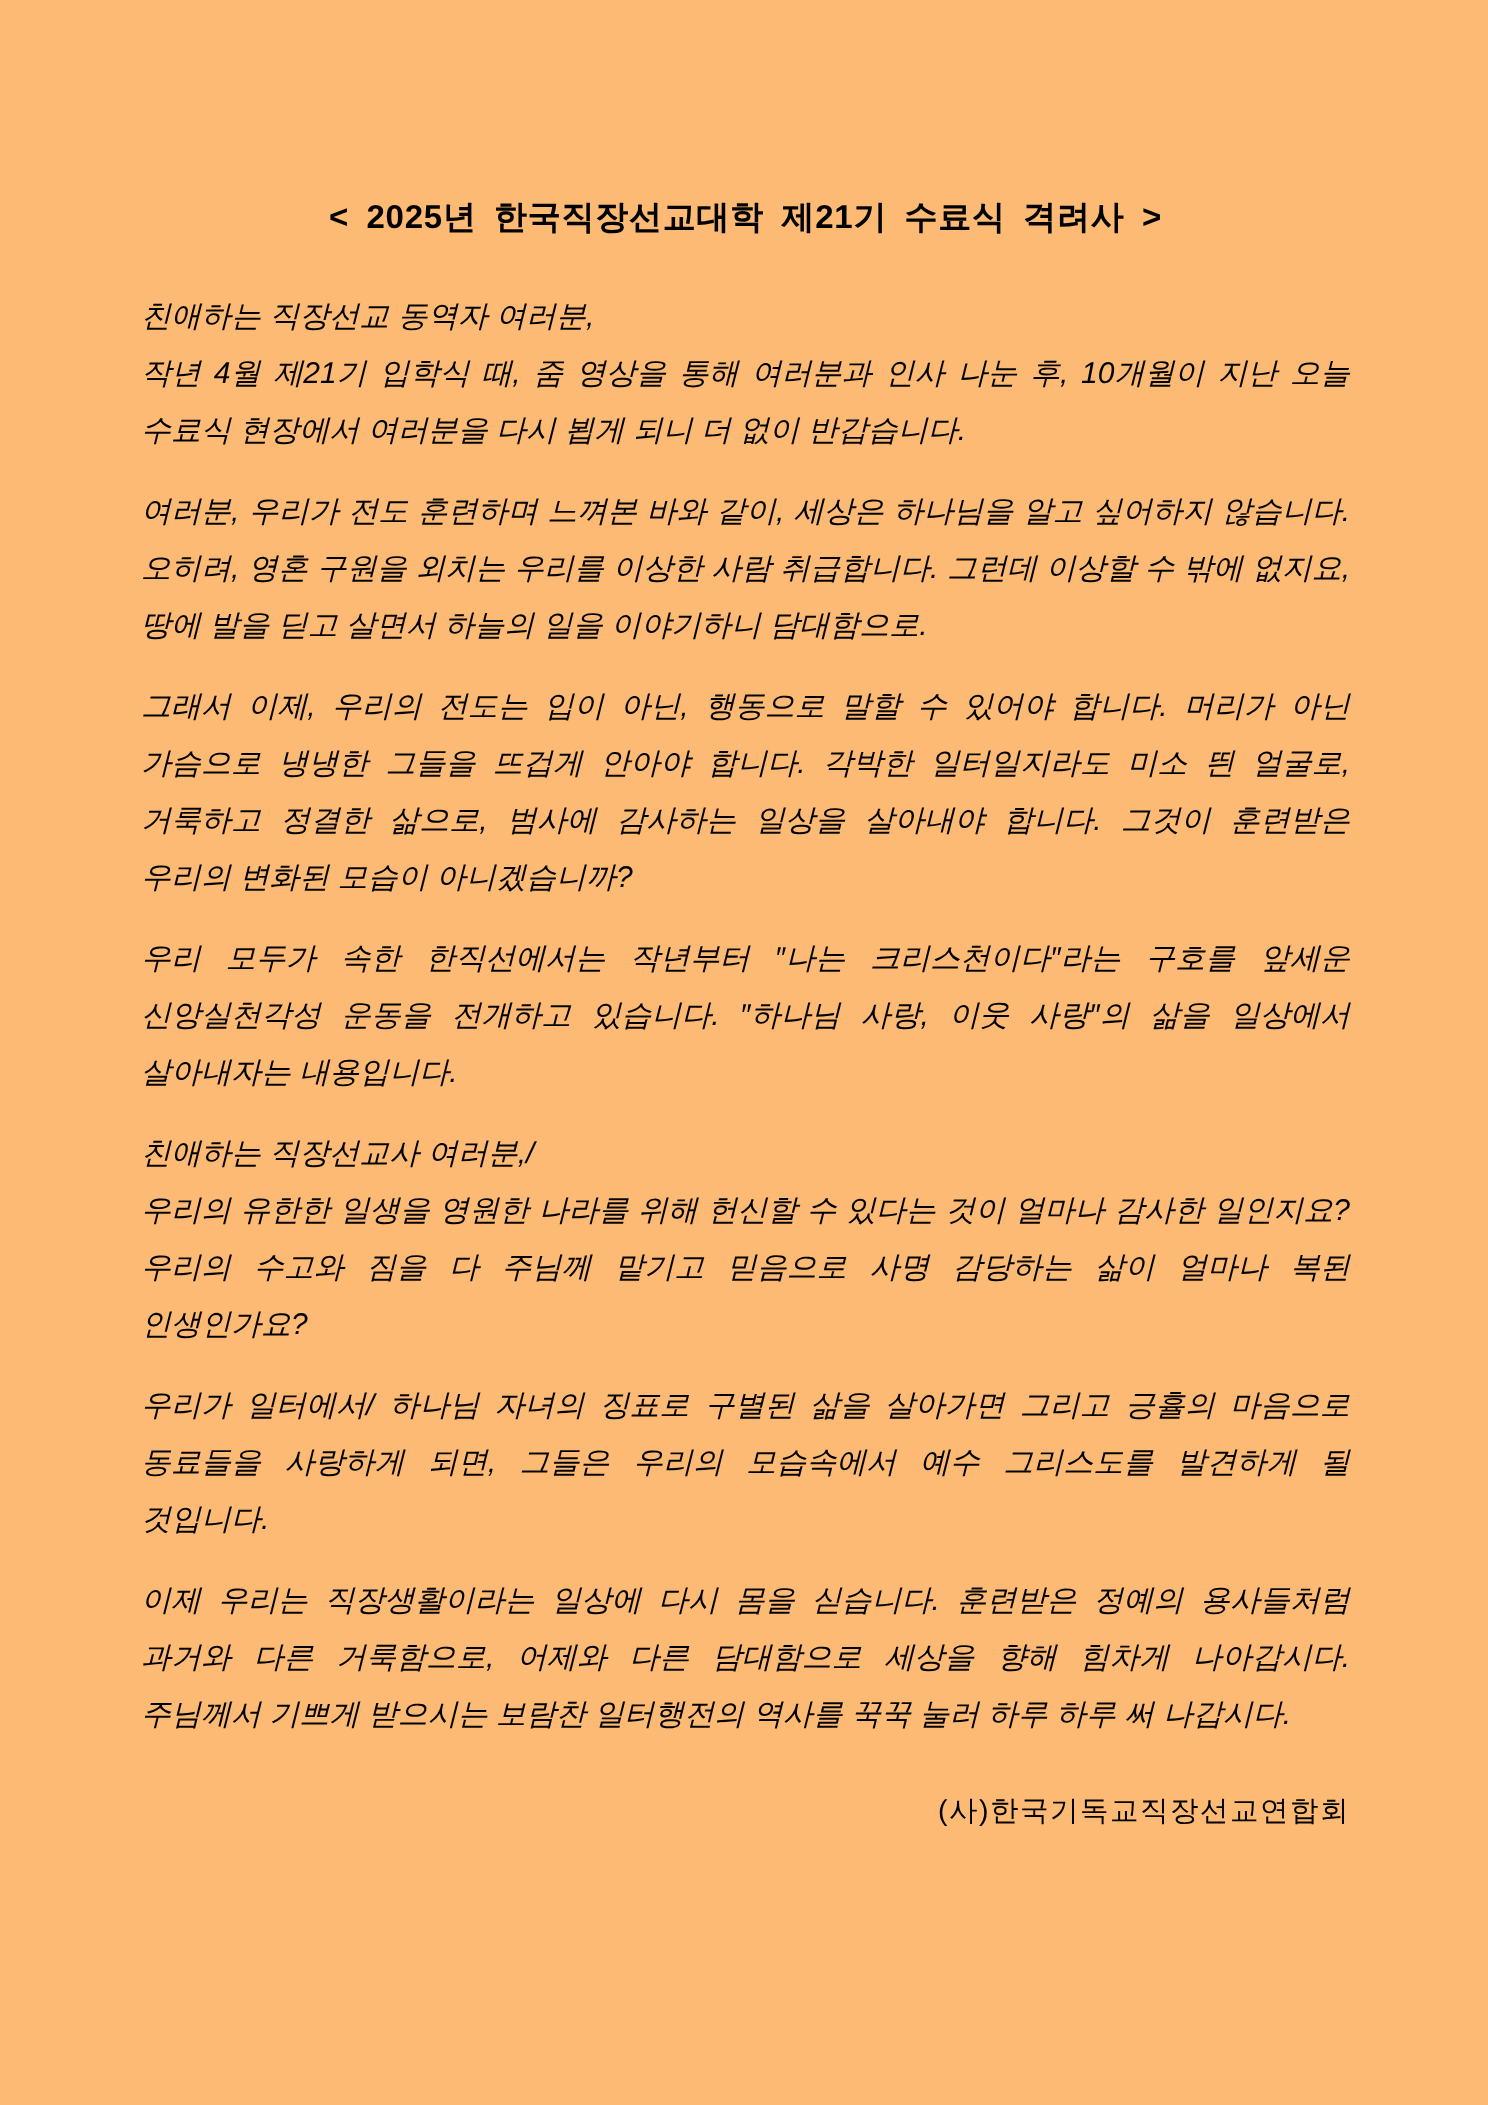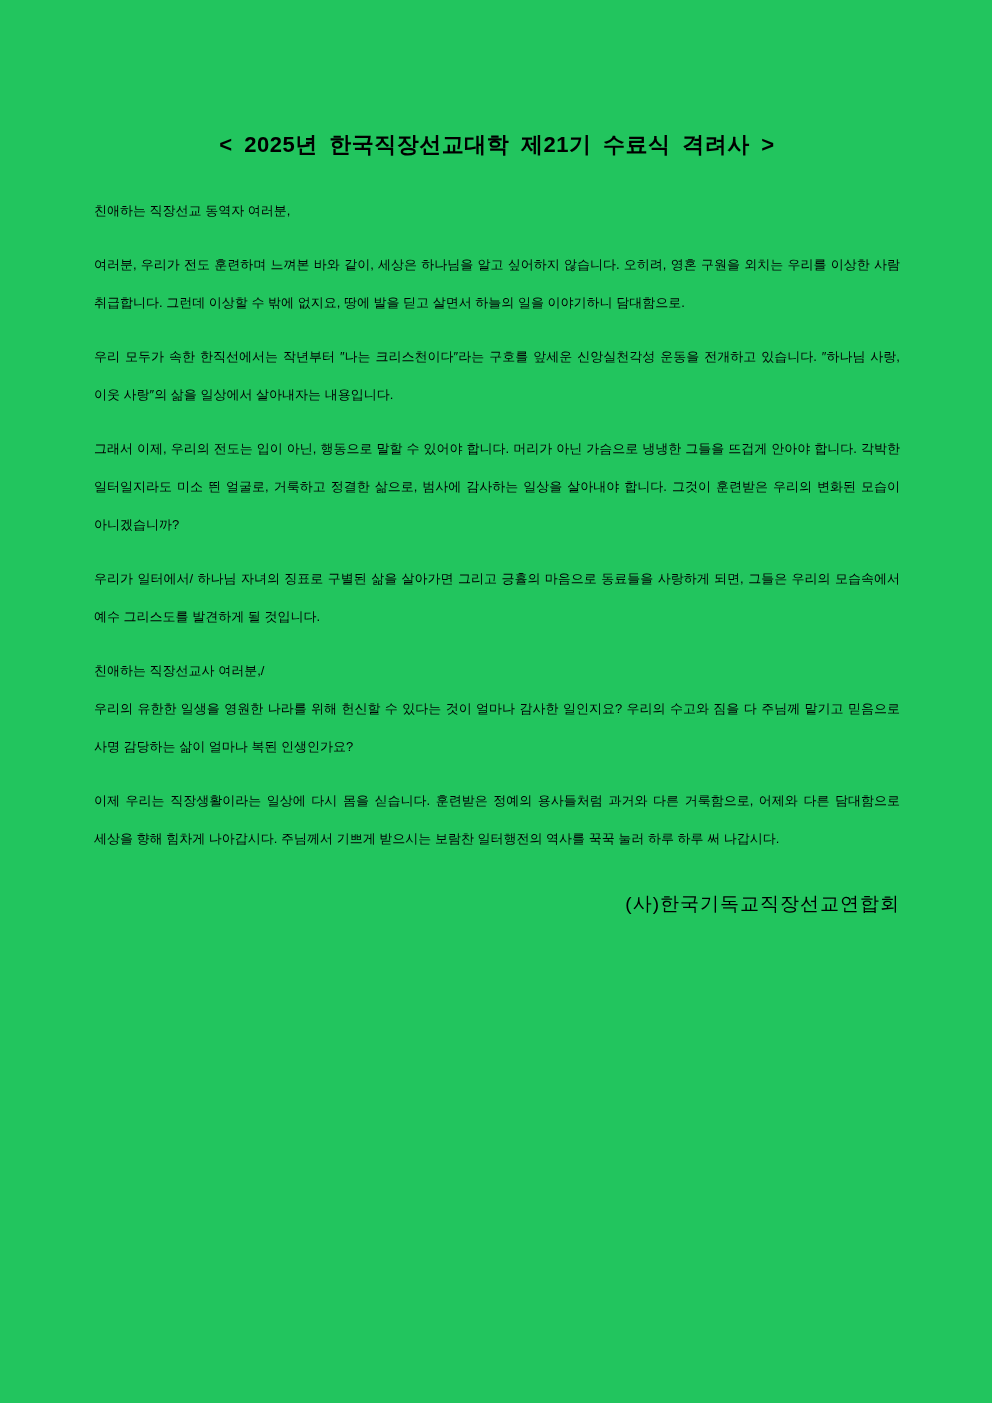--- a/index.html
+++ b/index.html
@@ -12,36 +12,37 @@
     height: 1403px;
     overflow: hidden;
     font-family: "Liberation Sans", sans-serif;
     color: #000000;
   }
   .page {
     box-sizing: border-box;
     width: 992px;
     height: 1403px;
     padding: 128px 92px 0 94px;
-    background: #22c55e;
+    background: #fdba74;
   }
   .doc-title {
     font-size: 22px;
     font-weight: bold;
     text-align: center;
     line-height: 34px;
     margin: 0 0 30px 0;
     word-spacing: 5px;
     letter-spacing: 0.5px;
   }
   .para {
     margin: 0 0 16px 0;
-    font-size: 13px;
+    font-size: 20px;
     line-height: 38px;
     word-break: keep-all;
+    font-style: italic;
   }
   .para .line {
     display: block;
     text-align: justify;
     text-justify: inter-word;
   }
   .signature {
     margin-top: 26px;
     text-align: right;
     font-size: 19px;
@@ -53,42 +54,43 @@
 </style>
 </head>
 <body>
 
 <div class="page">
 
   <h1 class="doc-title">&lt; 2025년 한국직장선교대학 제21기 수료식 격려사 &gt;</h1>
 
   <p class="para">
     <span class="line">친애하는 직장선교 동역자 여러분,</span>
+    <span class="line">작년 4월 제21기 입학식 때, 줌 영상을 통해 여러분과 인사 나눈 후, 10개월이 지난 오늘 수료식 현장에서 여러분을 다시 뵙게 되니 더 없이 반갑습니다.</span>
   </p>
 
 
   <p class="para">
     <span class="line">여러분, 우리가 전도 훈련하며 느껴본 바와 같이, 세상은 하나님을 알고 싶어하지 않습니다. 오히려, 영혼 구원을 외치는 우리를 이상한 사람 취급합니다. 그런데 이상할 수 밖에 없지요, 땅에 발을 딛고 살면서 하늘의 일을 이야기하니 담대함으로.</span>
   </p>
 
   <p class="para">
-    <span class="line">우리 모두가 속한 한직선에서는 작년부터 ″나는 크리스천이다″라는 구호를 앞세운 신앙실천각성 운동을 전개하고 있습니다. ″하나님 사랑, 이웃 사랑″의 삶을 일상에서 살아내자는 내용입니다.</span>
-  </p>
-
-  <p class="para">
     <span class="line">그래서 이제, 우리의 전도는 입이 아닌, 행동으로 말할 수 있어야 합니다. 머리가 아닌 가슴으로 냉냉한 그들을 뜨겁게 안아야 합니다. 각박한 일터일지라도 미소 띈 얼굴로, 거룩하고 정결한 삶으로, 범사에 감사하는 일상을 살아내야 합니다. 그것이 훈련받은 우리의 변화된 모습이 아니겠습니까?</span>
   </p>
 
   <p class="para">
-    <span class="line">우리가 일터에서/ 하나님 자녀의 징표로 구별된 삶을 살아가면 그리고 긍휼의 마음으로 동료들을 사랑하게 되면, 그들은 우리의 모습속에서 예수 그리스도를 발견하게 될 것입니다.</span>
+    <span class="line">우리 모두가 속한 한직선에서는 작년부터 ″나는 크리스천이다″라는 구호를 앞세운 신앙실천각성 운동을 전개하고 있습니다. ″하나님 사랑, 이웃 사랑″의 삶을 일상에서 살아내자는 내용입니다.</span>
   </p>
 
   <p class="para">
     <span class="line">친애하는 직장선교사 여러분,/</span>
     <span class="line">우리의 유한한 일생을 영원한 나라를 위해 헌신할 수 있다는 것이 얼마나 감사한 일인지요? 우리의 수고와 짐을 다 주님께 맡기고 믿음으로 사명 감당하는 삶이 얼마나 복된 인생인가요?</span>
+  </p>
+
+  <p class="para">
+    <span class="line">우리가 일터에서/ 하나님 자녀의 징표로 구별된 삶을 살아가면 그리고 긍휼의 마음으로 동료들을 사랑하게 되면, 그들은 우리의 모습속에서 예수 그리스도를 발견하게 될 것입니다.</span>
   </p>
 
   <p class="para">
     <span class="line">이제 우리는 직장생활이라는 일상에 다시 몸을 싣습니다. 훈련받은 정예의 용사들처럼 과거와 다른 거룩함으로, 어제와 다른 담대함으로 세상을 향해 힘차게 나아갑시다. 주님께서 기쁘게 받으시는 보람찬 일터행전의 역사를 꾹꾹 눌러 하루 하루 써 나갑시다.</span>
   </p>
 
 
   <div class="signature">
     <div class="sig-line">(사)한국기독교직장선교연합회</div>
 

